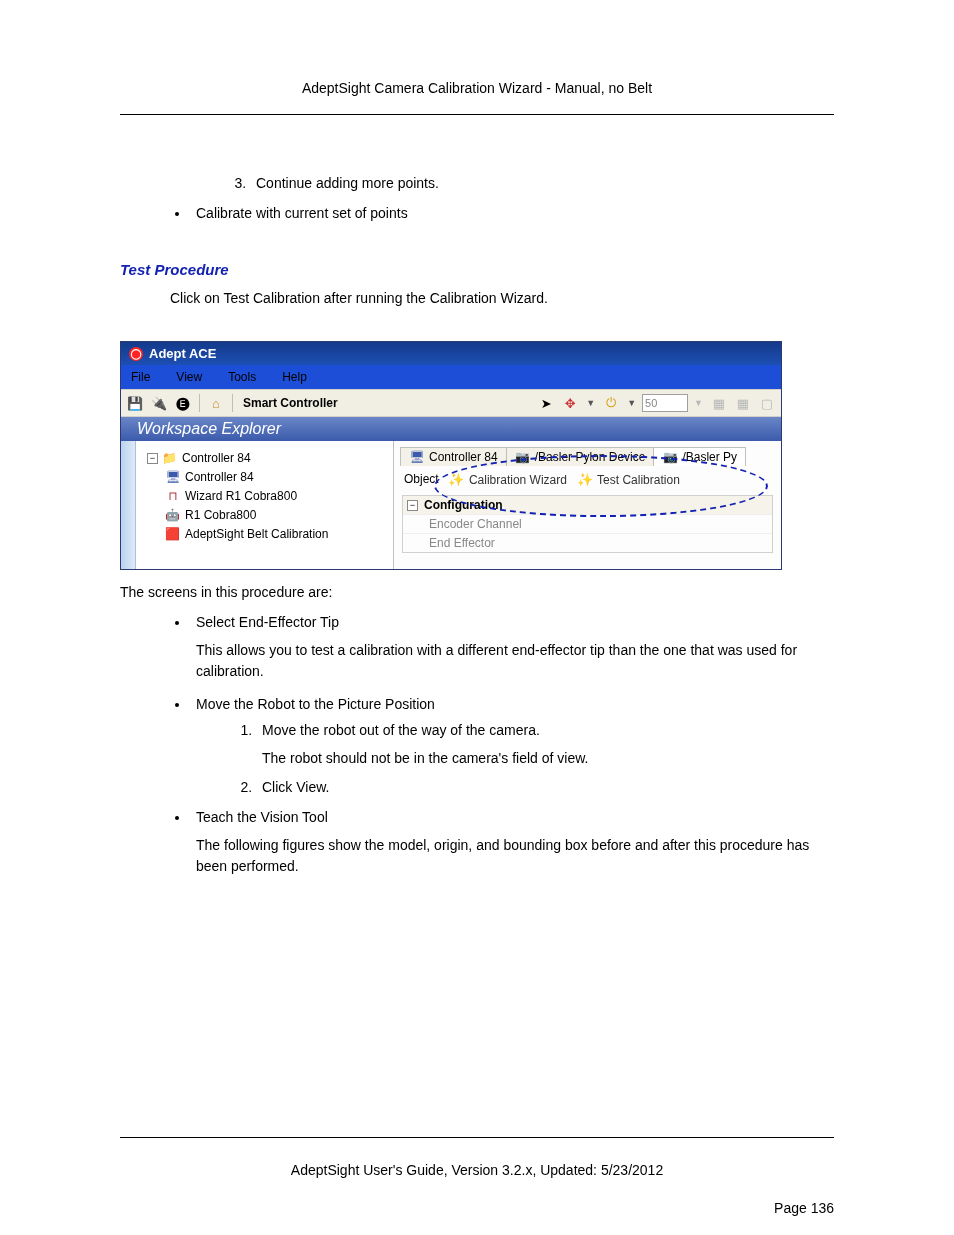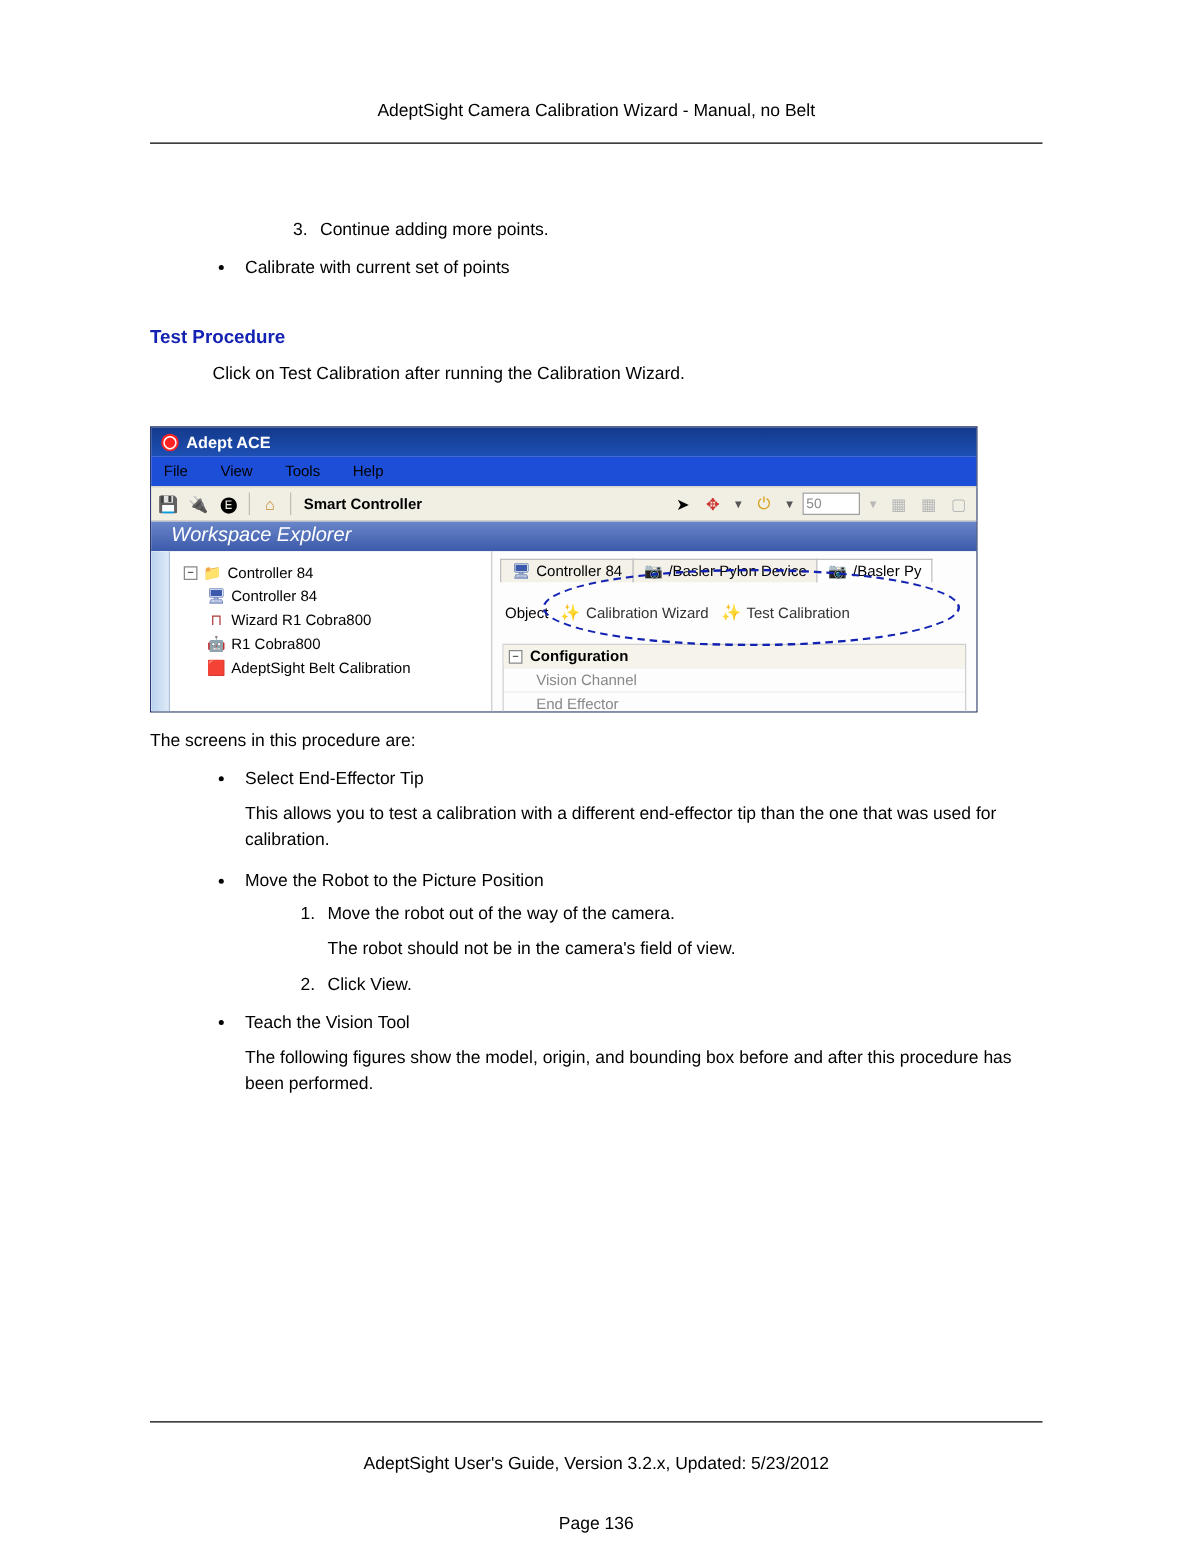--- a/index.html
+++ b/index.html
@@ -15,20 +15,21 @@
     padding: 80px 120px 60px 120px;
   }
   .header {
     text-align: center;
     font-size: 14px;
     padding-bottom: 18px;
     border-bottom: 1px solid #000;
   }
   .section-heading {
     color: #1322B2;
+    font-style: italic;
     font-weight: bold;
     font-size: 15px;
     margin-top: 40px;
     margin-bottom: 10px;
   }
   .body-text {
     margin-left: 50px;
     line-height: 1.5;
   }
   ol.num {
@@ -212,23 +213,23 @@
     border: 1px solid #bfbfbf;
     border-bottom: none;
     background: #f4f2e8;
     display: inline-flex;
     align-items: center;
     gap: 4px;
     margin-right: -1px;
   }
   .tab.active { background: #fff; }
   .subbar {
-    padding: 16px 10px;
-    display: flex;
-    align-items: flex-end;
+    padding: 6px 10px;
+    display: flex;
+    align-items: flex-start;
     gap: 10px;
     font-size: 12px;
   }
   .subbtn {
     display: inline-flex;
     align-items: center;
     gap: 4px;
     color: #333;
   }
   .wand {
@@ -263,22 +264,22 @@
   }
 
   .footer {
     margin-top: 260px;
     border-top: 1px solid #000;
     padding-top: 24px;
     text-align: center;
     font-size: 14px;
   }
   .pagenum {
-    margin-top: 32px;
-    text-align: center;
+    margin-top: 22px;
+    text-align: right;
     font-size: 14px;
   }
   .disabled-ico { color:#b8b8b8; }
 </style>
 </head>
 <body>
 
 <div class="page">
 
   <div class="header">AdeptSight Camera Calibration Wizard - Manual, no Belt</div>
@@ -396,21 +397,21 @@
               <span class="wand">✨</span>
               <span>Test Calibration</span>
             </span>
           </div>
 
           <div class="configbox">
             <div class="configtitle">
               <span class="exp">−</span>
               <span>Configuration</span>
             </div>
-            <div class="configitem">Vision Channel</div>
+            <div class="configitem">Encoder Channel</div>
             <div class="configitem">End Effector</div>
           </div>
 
           <div class="dashed-circle" style="left:40px; top:14px;"></div>
         </div>
       </div>
     </div>
   </div>
 
   <div style="margin-top:10px">The screens in this procedure are:</div>

